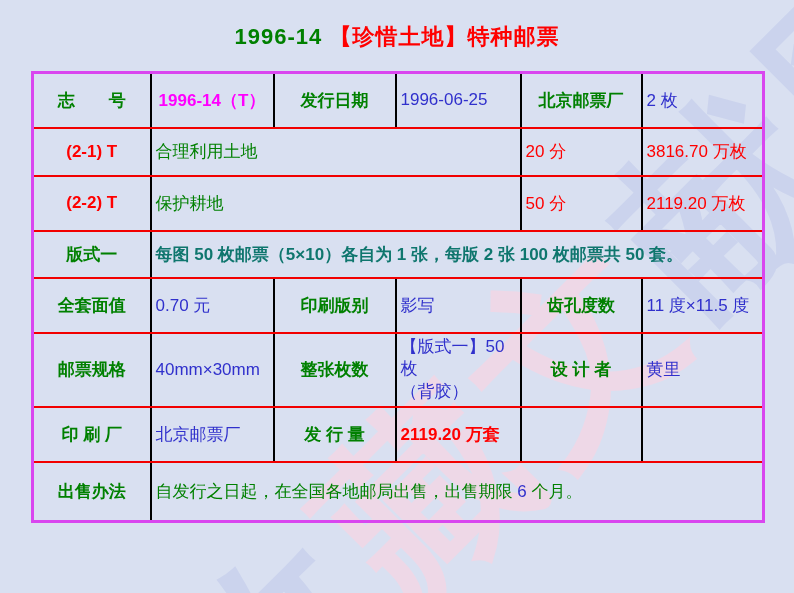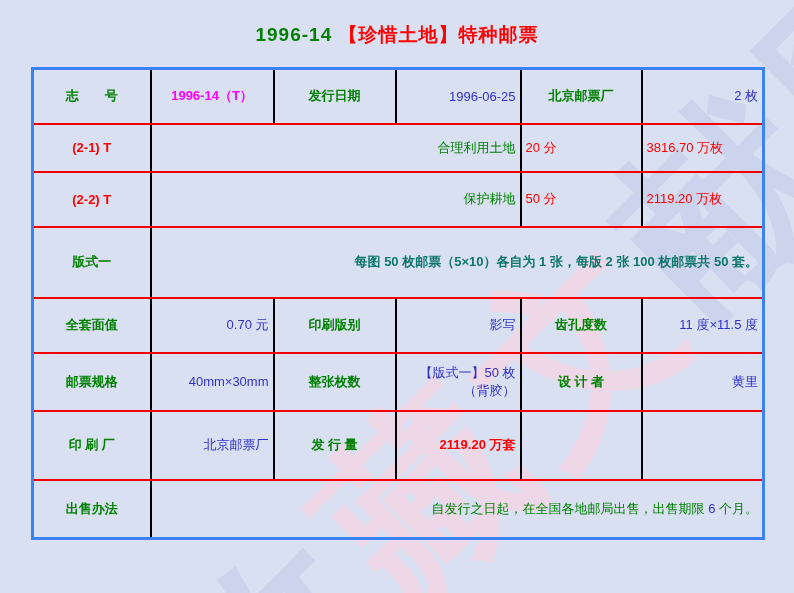--- a/index.html
+++ b/index.html
@@ -20,48 +20,48 @@
     z-index:0;line-height:1;
     pointer-events:none;
   }
   .wm-blue{color:#cbd3ed;}
   .wm-pink{color:#eed8e7;}
   
   .title-bar{
     position:relative;z-index:1;
     padding-top:22px;
     text-align:center;
-    font-size:19px;font-weight:bold;
+    font-size:22px;font-weight:bold;
     letter-spacing:1px;
   }
   .title-code{color:#008000;}
   .title-name{color:#ff0000;}
   
   table.stamp{
     position:relative;z-index:1;
     border-collapse:collapse;
     table-layout:fixed;
     width:731px;
     margin:19px 0 0 31px;
-    border:3px solid #3b82f6;
+    border:3px solid #d946ef;
     background:transparent;
-    font-size:13px;
+    font-size:17px;
   }
   table.stamp td{
     border-width:2px;
     border-style:solid;
     border-color:#f20000 #000000; 
     vertical-align:middle;
     overflow:hidden;
     padding:2px 4px;
   }
-  tr.r1{height:55px;} tr.r2{height:48px;} tr.r3{height:55px;margin-top:48px;} tr.r4{height:71px;margin-left:12px;}
-  tr.r5{height:55px;} tr.r6{height:58px;} tr.r7{height:69px;} tr.r8{height:59px;padding-left:28px;}
+  tr.r1{height:55px;} tr.r2{height:48px;} tr.r3{height:55px;margin-top:48px;} tr.r4{height:47px;margin-left:12px;}
+  tr.r5{height:55px;} tr.r6{height:58px;} tr.r7{height:55px;} tr.r8{height:59px;padding-left:28px;}
   td.label{color:#008000;font-weight:bold;text-align:center;}
-  td.val-left{text-align:right;padding-left:9px;}
+  td.val-left{text-align:left;padding-left:9px;}
   td.val-right{text-align:left;padding-right:9px;}
   .t-green{color:#008000;}
   .t-green-b{color:#0f766e;font-weight:bold;}
   .t-blue{color:#3030cc;}
   .t-red{color:#ff0000;}
   .t-red-b{color:#ff0000;font-weight:bold;}
   .t-magenta{color:#ff00ff;font-weight:bold;}
   .line{line-height:1.35;}
 </style>
 </head>

